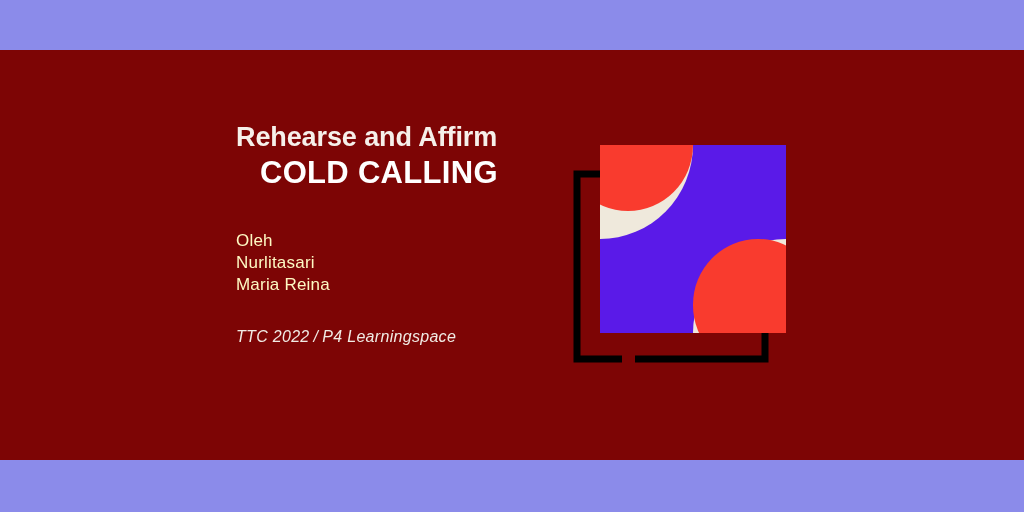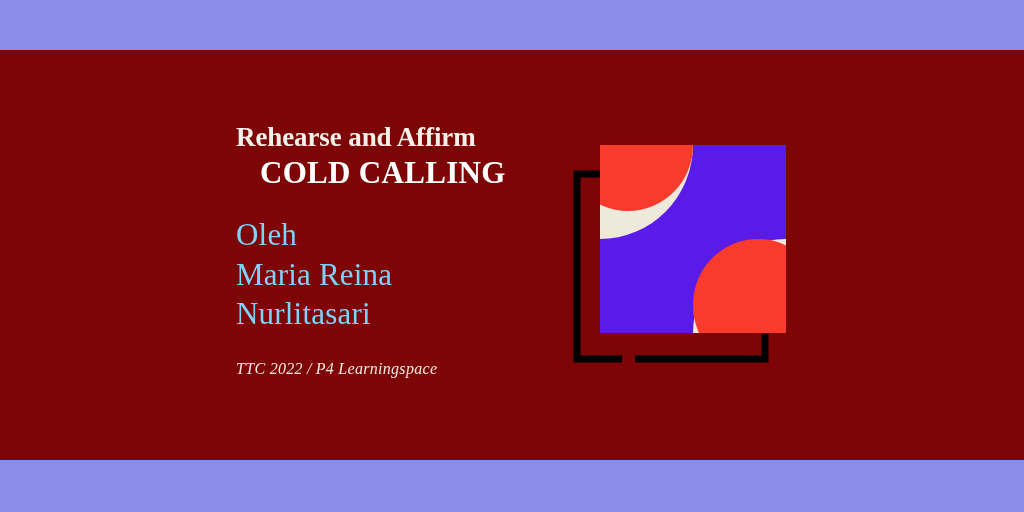--- a/index.html
+++ b/index.html
@@ -6,21 +6,21 @@
     margin: 0;
     padding: 0;
     background: #2b2b2b;
   }
   #slide {
     position: relative;
     width: 1024px;
     height: 512px;
     overflow: hidden;
     background: #7d0505;
-    font-family: Liberation Serif, serif;
+    font-family: Liberation Sans, sans-serif;
   }
   .band {
     position: absolute;
     left: 0;
     width: 1024px;
     background: #8b8bea;
   }
   #band-top   { top: 0;    height: 50px; }
   #band-bottom{ top: 460px;height: 52px; }
 
@@ -43,30 +43,30 @@
   #main-title {
     font-size: 31px;
     font-weight: 700;
     color: #ffffff;
     letter-spacing: 0.3px;
     line-height: 1.0;
     margin: 0 0 0 24px;
     white-space: nowrap;
   }
   #byline {
-    margin-top: 27px;
-    font-size: 31px;
+    margin-top: 42px;
+    font-size: 17px;
     font-weight: 300;
-    color: #7dd3fc;
+    color: #fef9c3;
     line-height: 1.28;
     letter-spacing: 0.2px;
   }
   .byline-line { display: block; white-space: nowrap; }
   #footer-line {
-    margin-top: 26px;
+    margin-top: 33px;
     font-size: 16px;
     font-style: italic;
     font-weight: 400;
     color: #f1ebe4;
     letter-spacing: 0.3px;
     white-space: nowrap;
   }
   .footer-sep { padding: 0 4px; }
 
   
@@ -133,22 +133,22 @@
 
   <div class="band" id="band-top"></div>
   <div class="band" id="band-bottom"></div>
 
   <div id="text-col">
     <div id="eyebrow">Rehearse and Affirm</div>
     <div id="main-title">COLD CALLING</div>
 
     <div id="byline">
       <span class="byline-line">Oleh</span>
+      <span class="byline-line">Nurlitasari</span>
       <span class="byline-line">Maria Reina</span>
-      <span class="byline-line">Nurlitasari</span>
     </div>
 
     <div id="footer-line">
       <span>TTC 2022</span><span class="footer-sep">/</span><span>P4 Learningspace</span>
     </div>
   </div>
 
   <div id="graphic">
 
     <svg id="bracket-frame" viewBox="0 0 250 250">

